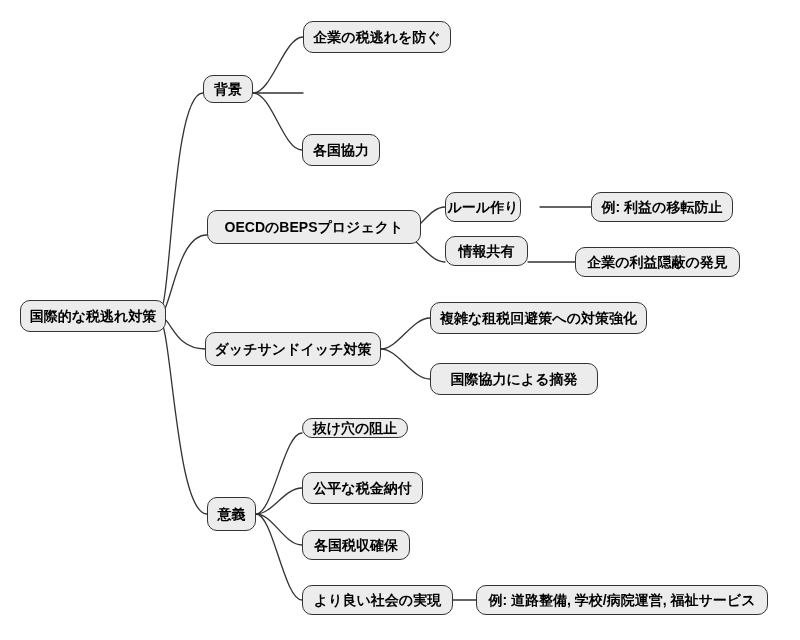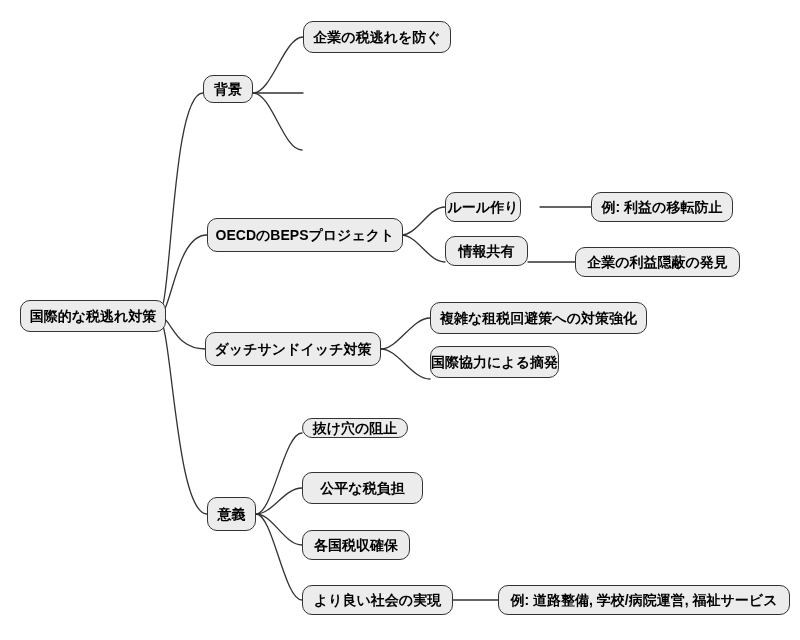--- a/index.html
+++ b/index.html
@@ -70,31 +70,32 @@
     <path d="M256,514 C273,514 284,488 302,488"></path>
     <path d="M256,514 C273,514 284,545 302,545"></path>
     <path d="M256,514 C273,514 284,600 302,600"></path>
     <path d="M453,600 L498,600"></path>
   </svg>
 
   <div class="node" style="left:20px;top:300px;width:146px;height:32px">国際的な税逃れ対策</div>
 
   <div class="node" style="left:203px;top:75px;width:50px;height:28px">背景</div>
   <div class="node" style="left:303px;top:21px;width:148px;height:32px">企業の税逃れを防ぐ</div>
+  <div class="node" style="left:302px;top:134px;width:78px;height:32px">各国協力</div>
 
-  <div class="node" style="left:207px;top:218px;width:196px;height:34px">OECDのBEPSプロジェクト</div>
+  <div class="node" style="left:207px;top:210px;width:214px;height:34px">OECDのBEPSプロジェクト</div>
   <div class="node" style="left:445px;top:192px;width:76px;height:30px">ルール作り</div>
   <div class="node" style="left:591px;top:192px;width:142px;height:30px">例: 利益の移転防止</div>
   <div class="node" style="left:445px;top:236px;width:83px;height:30px">情報共有</div>
   <div class="node" style="left:575px;top:247px;width:165px;height:30px">企業の利益隠蔽の発見</div>
 
   <div class="node" style="left:205px;top:332px;width:176px;height:34px">ダッチサンドイッチ対策</div>
   <div class="node" style="left:430px;top:302px;width:217px;height:32px">複雑な租税回避策への対策強化</div>
-  <div class="node" style="left:430px;top:346px;width:129px;height:32px">国際協力による摘発</div>
+  <div class="node" style="left:430px;top:363px;width:168px;height:32px">国際協力による摘発</div>
 
   <div class="node" style="left:207px;top:497px;width:49px;height:34px">意義</div>
   <div class="node" style="left:302px;top:418px;width:106px;height:20px">抜け穴の阻止</div>
-  <div class="node" style="left:302px;top:472px;width:121px;height:32px">公平な税負担</div>
+  <div class="node" style="left:302px;top:472px;width:121px;height:32px">公平な税金納付</div>
   <div class="node" style="left:302px;top:530px;width:108px;height:30px">各国税収確保</div>
   <div class="node" style="left:302px;top:585px;width:151px;height:30px">より良い社会の実現</div>
-  <div class="node" style="left:498px;top:585px;width:292px;height:30px">例: 道路整備, 学校/病院運営, 福祉サービス</div>
+  <div class="node" style="left:476px;top:585px;width:292px;height:30px">例: 道路整備, 学校/病院運営, 福祉サービス</div>
 
 </div>
 
 </body></html>

